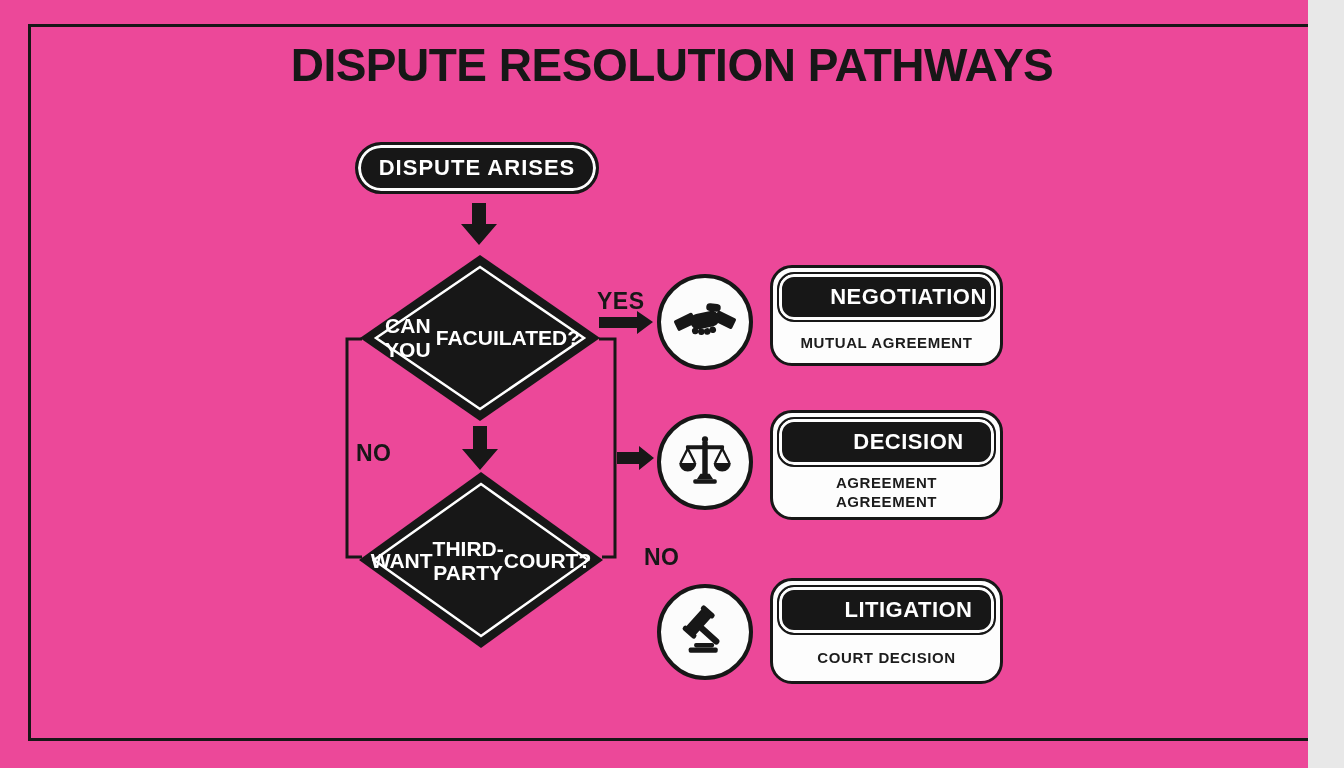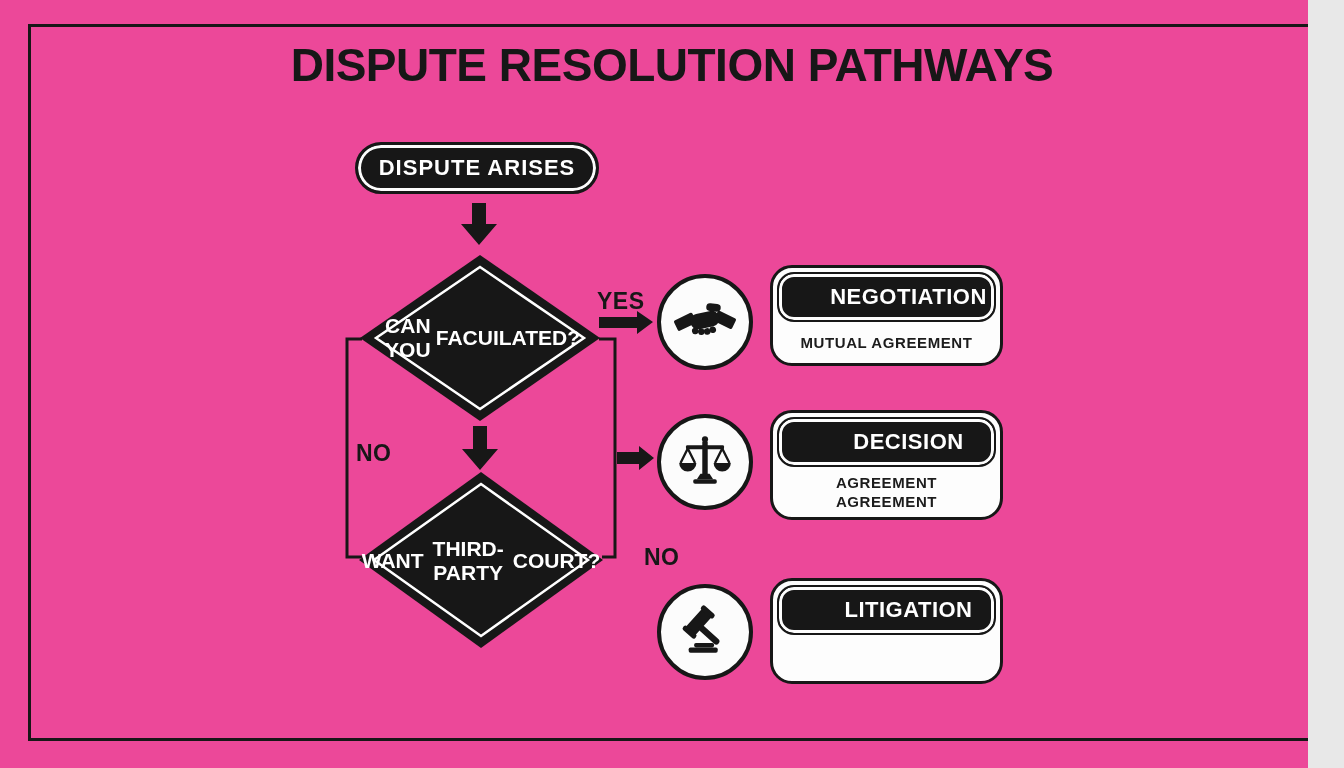--- a/index.html
+++ b/index.html
@@ -22,21 +22,21 @@
     background:#171717;border:3px solid #171717;border-radius:26px;
     box-shadow:inset 0 0 0 3px #fcfcfc;
     display:flex;align-items:center;justify-content:center;
   }
   .start-pill span{color:#ffffff;font-weight:bold;font-size:22px;letter-spacing:1px;}
   .diamond-text{
     position:absolute;display:flex;flex-direction:row;align-items:center;justify-content:center;
     color:#ffffff;font-weight:bold;text-align:center;line-height:1.16;
   }
   .diamond-text.d1{left:380px;top:301px;width:200px;height:74px;font-size:21px;}
-  .diamond-text.d2{left:381px;top:518px;width:200px;height:86px;font-size:21px;gap:9px;}
+  .diamond-text.d2{left:381px;top:518px;width:200px;height:86px;font-size:21px;}
   .flow-label{
     position:absolute;font-weight:bold;font-size:23px;color:#171717;letter-spacing:0.5px;
   }
   .lbl-yes{left:597px;top:288px;}
   .lbl-no-left{left:356px;top:440px;}
   .lbl-no-bottom{left:644px;top:544px;}
   .icon-circle{
     position:absolute;width:96px;height:96px;box-sizing:border-box;border-radius:50%;
     border:4px solid #171717;background:#fcfcfc;
     display:flex;align-items:center;justify-content:center;
@@ -179,15 +179,18 @@
     <div class="card-body">
       <span>AGREEMENT</span>
       <span>AGREEMENT</span>
     </div>
   </div>
 
   <div class="card card-litigation">
     <div class="card-header">
       <span>LITIGATION</span>
     </div>
+    <div class="card-body">
+      <span>COURT DECISION</span>
+    </div>
   </div>
 
 </div>
 
 </body></html>

